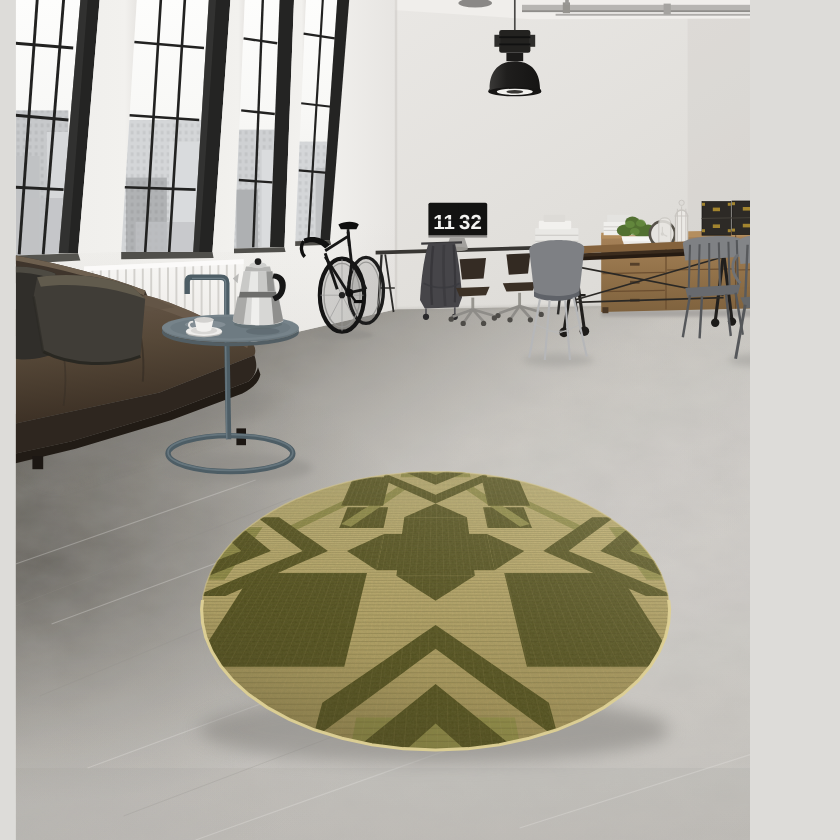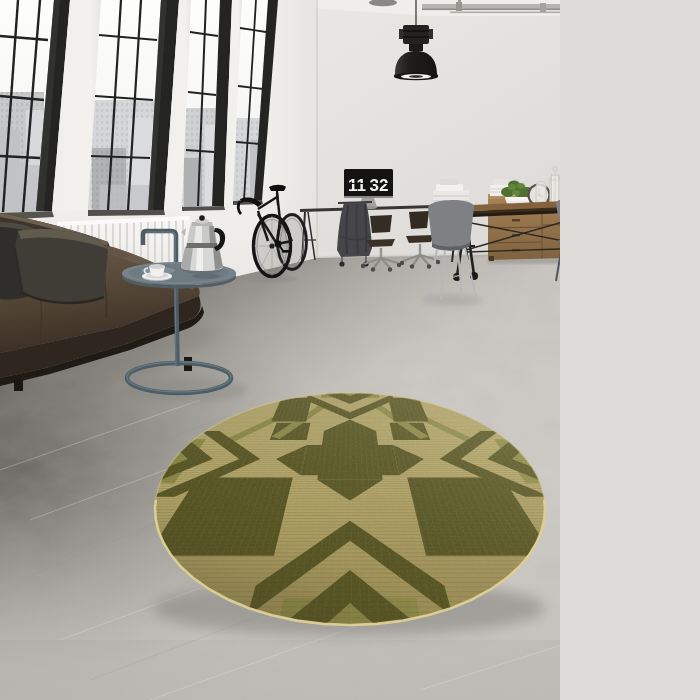--- a/index.html
+++ b/index.html
@@ -1,16 +1,16 @@
 <!DOCTYPE html>
 <html><head>
 <meta charset="utf-8">
 <style>
 html,body{margin:0;padding:0;background:#dddcd9;}
-#stage{position:relative;width:560px;height:700px;overflow:hidden;font-family:"Liberation Sans",sans-serif;}
+#stage{position:relative;width:612px;height:700px;overflow:hidden;font-family:"Liberation Sans",sans-serif;margin-left:13px;}
 </style>
 </head>
 <body>
 <div id="stage">
 <svg width="700" height="700" viewBox="0 0 700 700">
 <defs>
 <linearGradient id="wallg" x1="0" y1="0" x2="1" y2="1">
 <stop offset="0" stop-color="#eae8e5"></stop>
           <stop offset="0.55" stop-color="#e1dfdb"></stop>
           <stop offset="1" stop-color="#d7d5d1"></stop>

